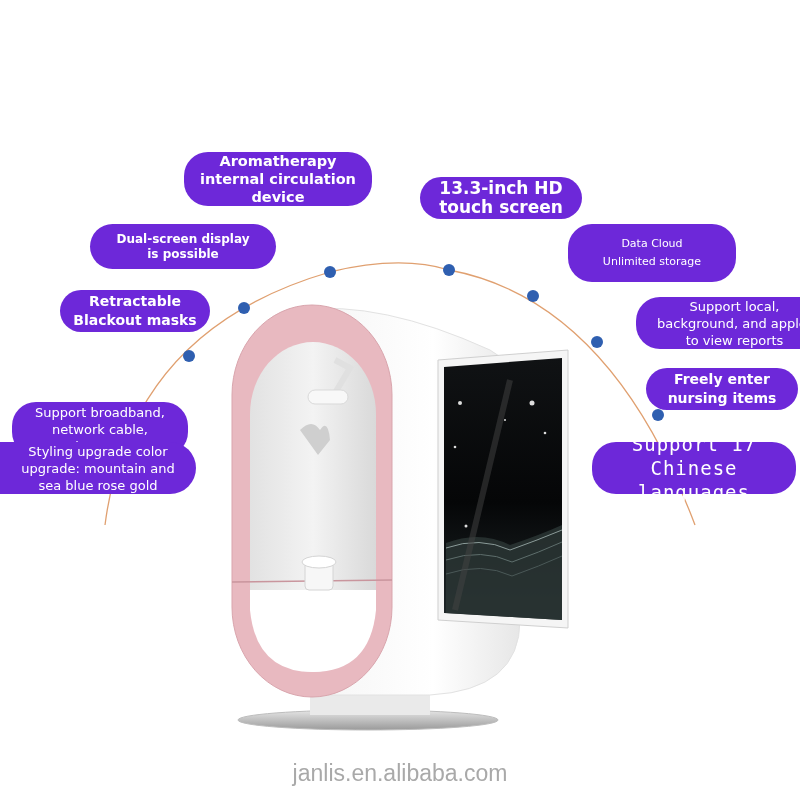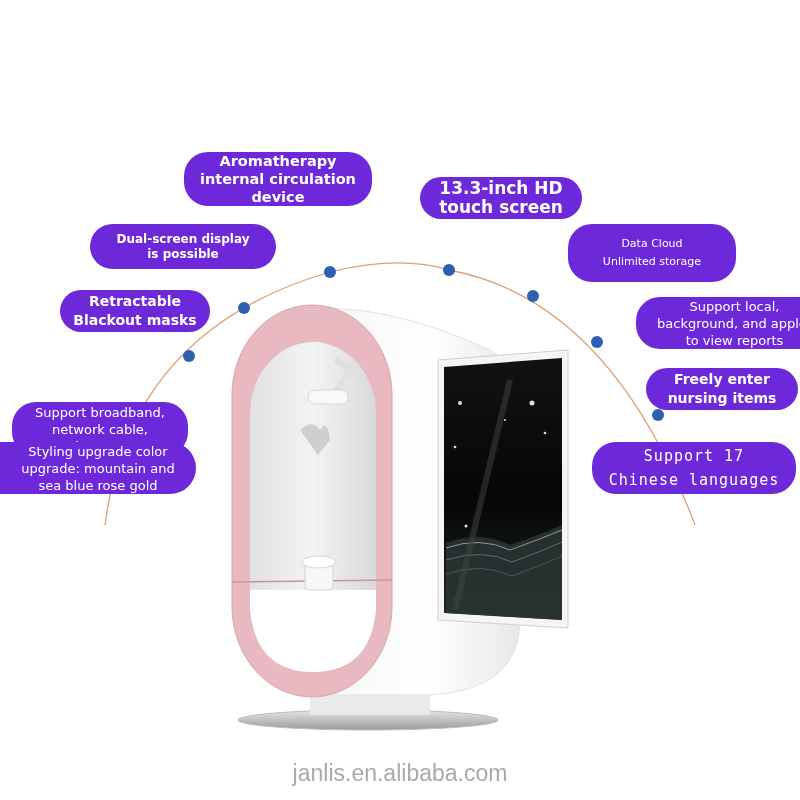--- a/index.html
+++ b/index.html
@@ -6,21 +6,21 @@
   body { width:800px; height:800px; background:#ffffff; position:relative; overflow:hidden; font-family:"DejaVu Sans", sans-serif; }
   .stage { position:absolute; left:0; top:0; width:800px; height:800px; }
   .arc-svg { position:absolute; left:0; top:0; width:800px; height:800px; }
   .pill {
     position:absolute; background:#6d28d9; color:#ffffff; border-radius:24px;
     display:flex; align-items:center; justify-content:center; text-align:center;
     font-family:"DejaVu Sans", sans-serif; font-size:14px; line-height:18px;
     box-sizing:border-box; padding:16px 10px; white-space:pre-line;
   }
   .pill.bold { font-weight:bold; }
-  .pill.mono { font-family:"DejaVu Sans Mono", monospace; font-size:15px; line-height:24px; letter-spacing:1px; }
+  .pill.mono { font-family:"DejaVu Sans Mono", monospace; font-size:19px; line-height:24px; letter-spacing:1px; }
   .pill.small { font-size:13px; line-height:17px; }
   .watermark { position:absolute; left:0; width:800px; top:760px; text-align:center; color:#a9a9a9; font-family:"Liberation Sans", sans-serif; font-size:23px; }
   .device { position:absolute; left:220px; top:290px; width:360px; height:450px; }
 </style>
 </head>
 <body>
 
 <div class="stage">
 
   <svg class="arc-svg" viewBox="0 0 800 800">

